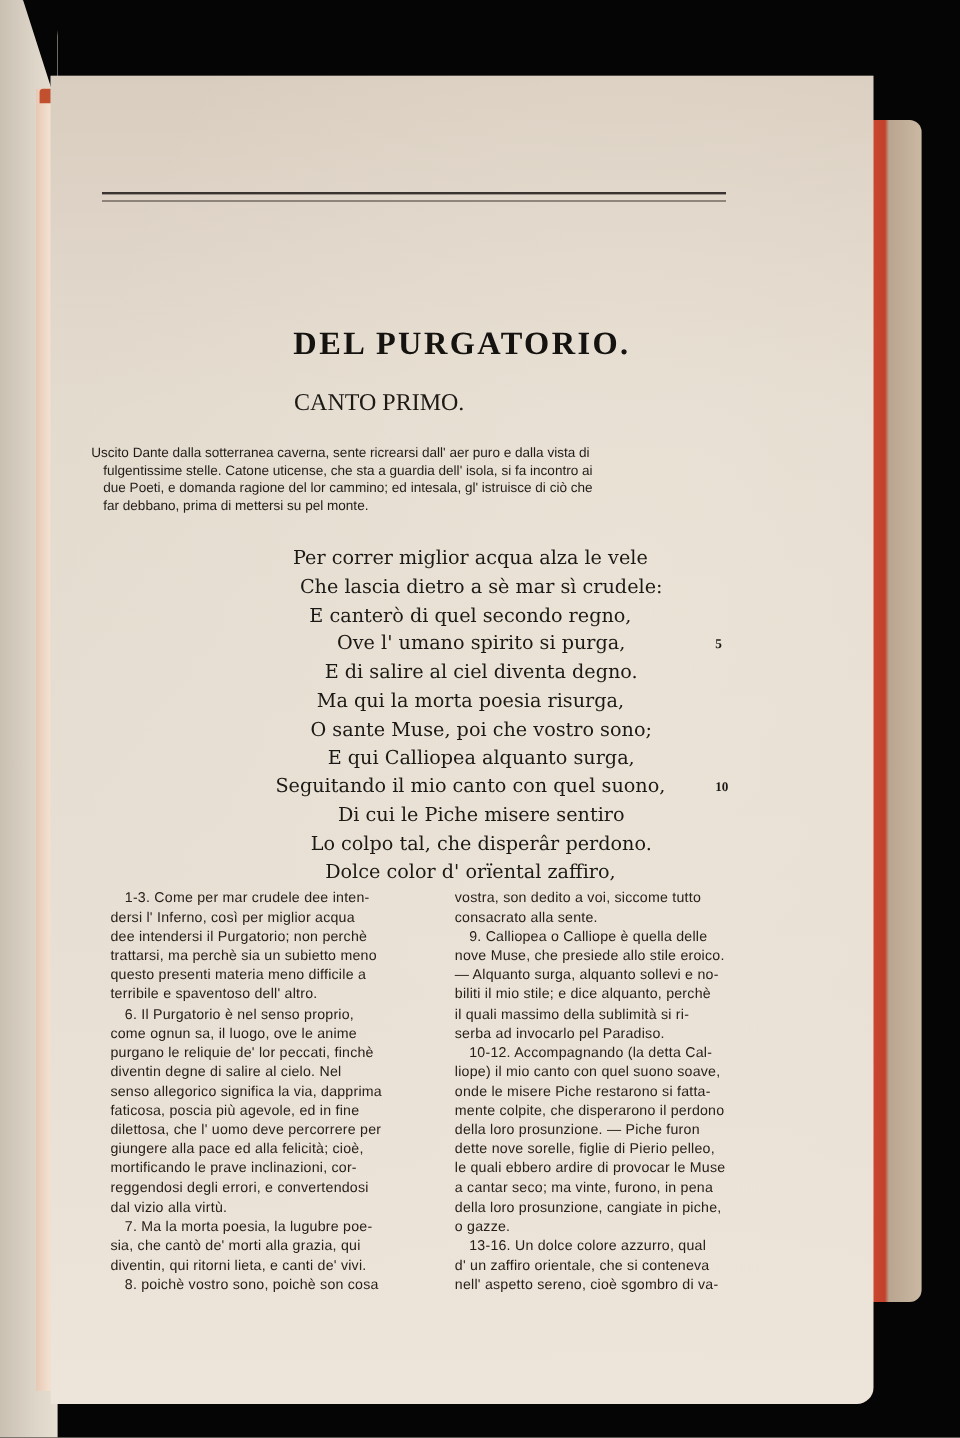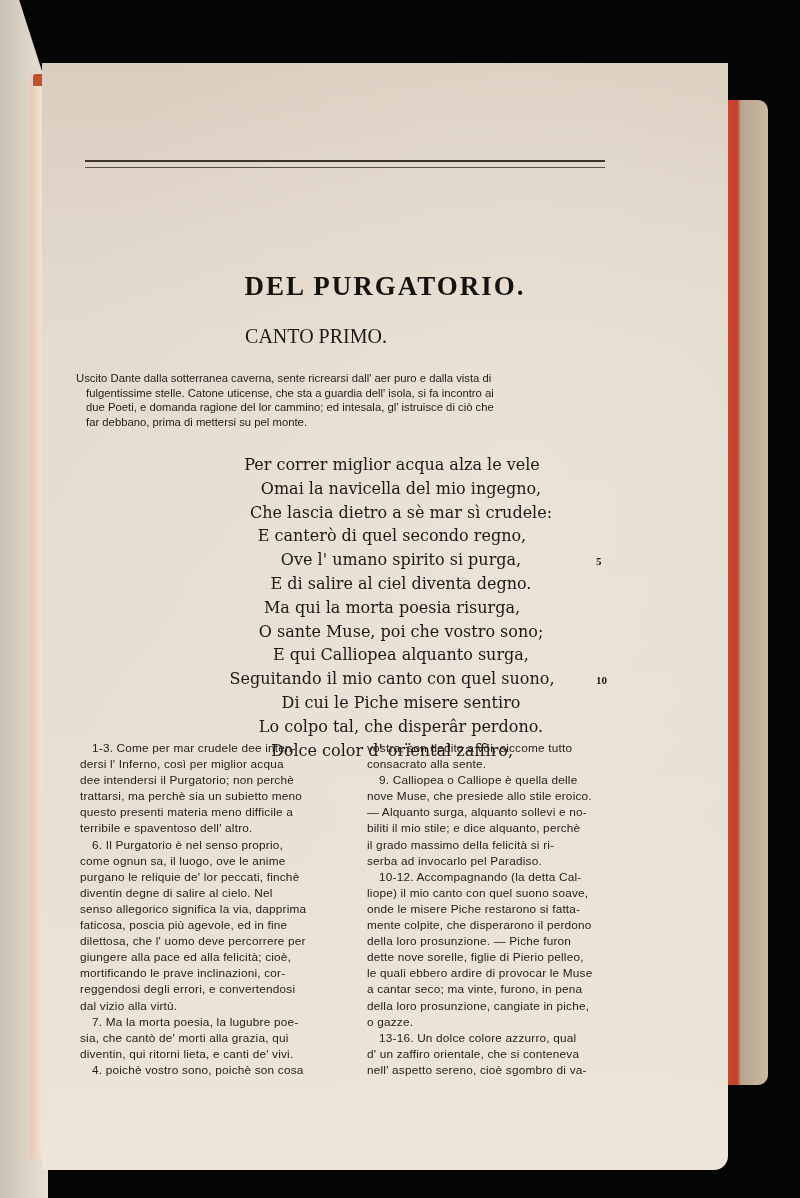--- a/index.html
+++ b/index.html
@@ -69,21 +69,21 @@
   .verse .num {
     position:absolute; left:444px; top:2px; font-size:11px; font-weight:bold;
     font-family:"Liberation Serif", serif;
   }
   .notes {
     position:absolute; top:677px; font-family:"Liberation Sans", sans-serif;
     font-size:11.8px; line-height:16.1px; color:#26201a; letter-spacing:0.2px;
   }
   .notes.left { left:38px; width:258px; }
   .notes.right { left:325px; width:258px; }
-  .notes .ln { display:block; white-space:nowrap; }
+  .notes .ln { display:block; white-space:nowrap;margin-left:12px; }
   .notes .ni { padding-left:12px; }
 </style>
 </head>
 <body>
 
 <div class="left-page"></div>
 <div class="left-page-clip"></div>
 <div class="back-cover"></div>
 <div class="gutter"></div>
 <div class="gutter-red"></div>
@@ -95,21 +95,20 @@
 
   <div class="summary">
     <span class="line">Uscito Dante dalla sotterranea caverna, sente ricrearsi dall' aer puro e dalla vista di</span>
     <span class="line indent">fulgentissime stelle. Catone uticense, che sta a guardia dell' isola, si fa incontro ai</span>
     <span class="line indent">due Poeti, e domanda ragione del lor cammino; ed intesala, gl' istruisce di ciò che</span>
     <span class="line indent">far debbano, prima di mettersi su pel monte.</span>
   </div>
 
   <div class="verses" id="verses">
       <div class="verse"><span>Per correr miglior acqua alza le vele</span></div>
-      <div class="verse ind"><span>Omai la navicella del mio ingegno,</span></div>
       <div class="verse ind"><span>Che lascia dietro a sè mar sì crudele:</span></div>
       <div class="verse"><span>E canterò di quel secondo regno,</span></div>
       <div class="verse ind"><span>Ove l' umano spirito si purga,</span><span class="num">5</span></div>
       <div class="verse ind"><span>E di salire al ciel diventa degno.</span></div>
       <div class="verse"><span>Ma qui la morta poesia risurga,</span></div>
       <div class="verse ind"><span>O sante Muse, poi che vostro sono;</span></div>
       <div class="verse ind"><span>E qui Calliopea alquanto surga,</span></div>
       <div class="verse"><span>Seguitando il mio canto con quel suono,</span><span class="num">10</span></div>
       <div class="verse ind"><span>Di cui le Piche misere sentiro</span></div>
       <div class="verse ind"><span>Lo colpo tal, che disperâr perdono.</span></div>
@@ -130,30 +129,30 @@
       <span class="ln">senso allegorico significa la via, dapprima</span>
       <span class="ln">faticosa, poscia più agevole, ed in fine</span>
       <span class="ln">dilettosa, che l' uomo deve percorrere per</span>
       <span class="ln">giungere alla pace ed alla felicità; cioè,</span>
       <span class="ln">mortificando le prave inclinazioni, cor-</span>
       <span class="ln">reggendosi degli errori, e convertendosi</span>
       <span class="ln">dal vizio alla virtù.</span>
       <span class="ln ni">7. Ma la morta poesia, la lugubre poe-</span>
       <span class="ln">sia, che cantò de' morti alla grazia, qui</span>
       <span class="ln">diventin, qui ritorni lieta, e canti de' vivi.</span>
-      <span class="ln ni">4. poichè vostro sono, poichè son cosa</span>
+      <span class="ln ni">8. poichè vostro sono, poichè son cosa</span>
     </div>
   <div class="notes right" id="notes-right">
       <span class="ln">vostra, son dedito a voi, siccome tutto</span>
       <span class="ln">consacrato alla sente.</span>
       <span class="ln ni">9. Calliopea o Calliope è quella delle</span>
       <span class="ln">nove Muse, che presiede allo stile eroico.</span>
       <span class="ln">— Alquanto surga, alquanto sollevi e no-</span>
       <span class="ln">biliti il mio stile; e dice alquanto, perchè</span>
-      <span class="ln">il grado massimo della felicità si ri-</span>
+      <span class="ln">il quali massimo della sublimità si ri-</span>
       <span class="ln">serba ad invocarlo pel Paradiso.</span>
       <span class="ln ni">10-12. Accompagnando (la detta Cal-</span>
       <span class="ln">liope) il mio canto con quel suono soave,</span>
       <span class="ln">onde le misere Piche restarono si fatta-</span>
       <span class="ln">mente colpite, che disperarono il perdono</span>
       <span class="ln">della loro prosunzione. — Piche furon</span>
       <span class="ln">dette nove sorelle, figlie di Pierio pelleo,</span>
       <span class="ln">le quali ebbero ardire di provocar le Muse</span>
       <span class="ln">a cantar seco; ma vinte, furono, in pena</span>
       <span class="ln">della loro prosunzione, cangiate in piche,</span>

